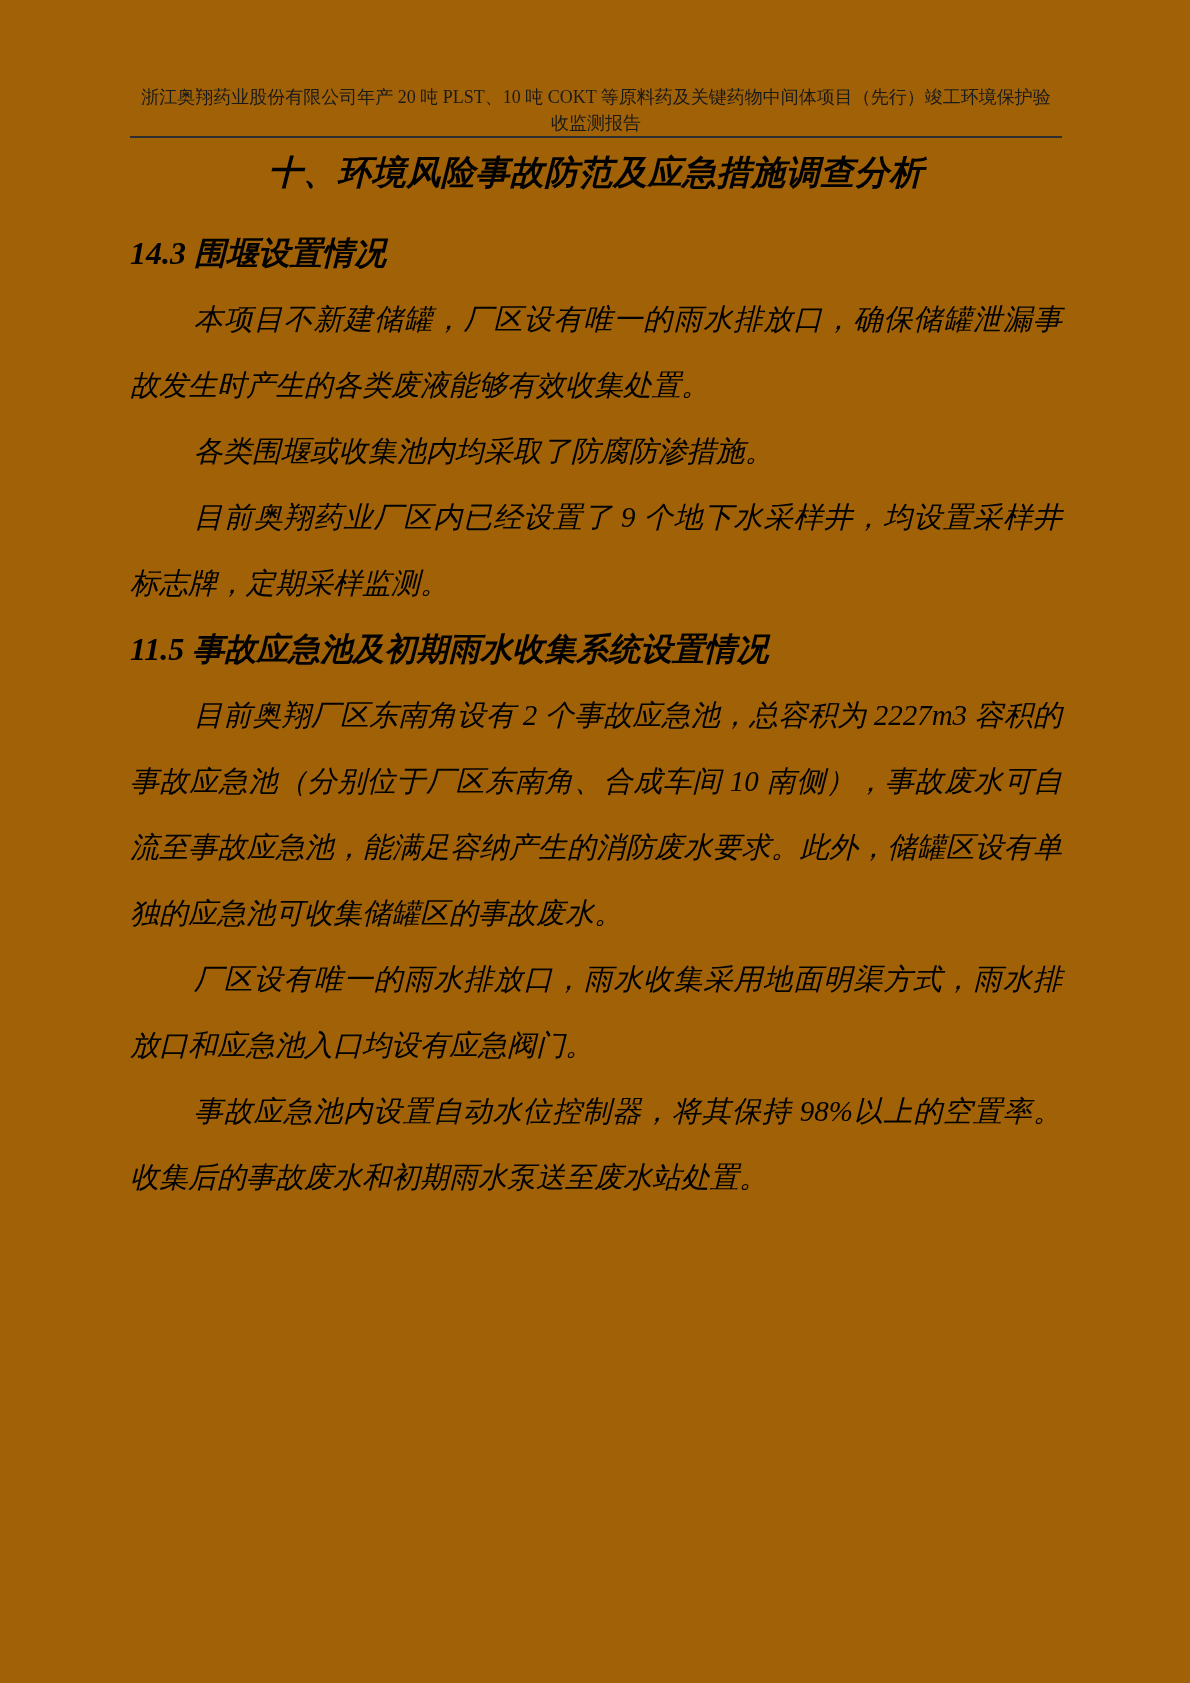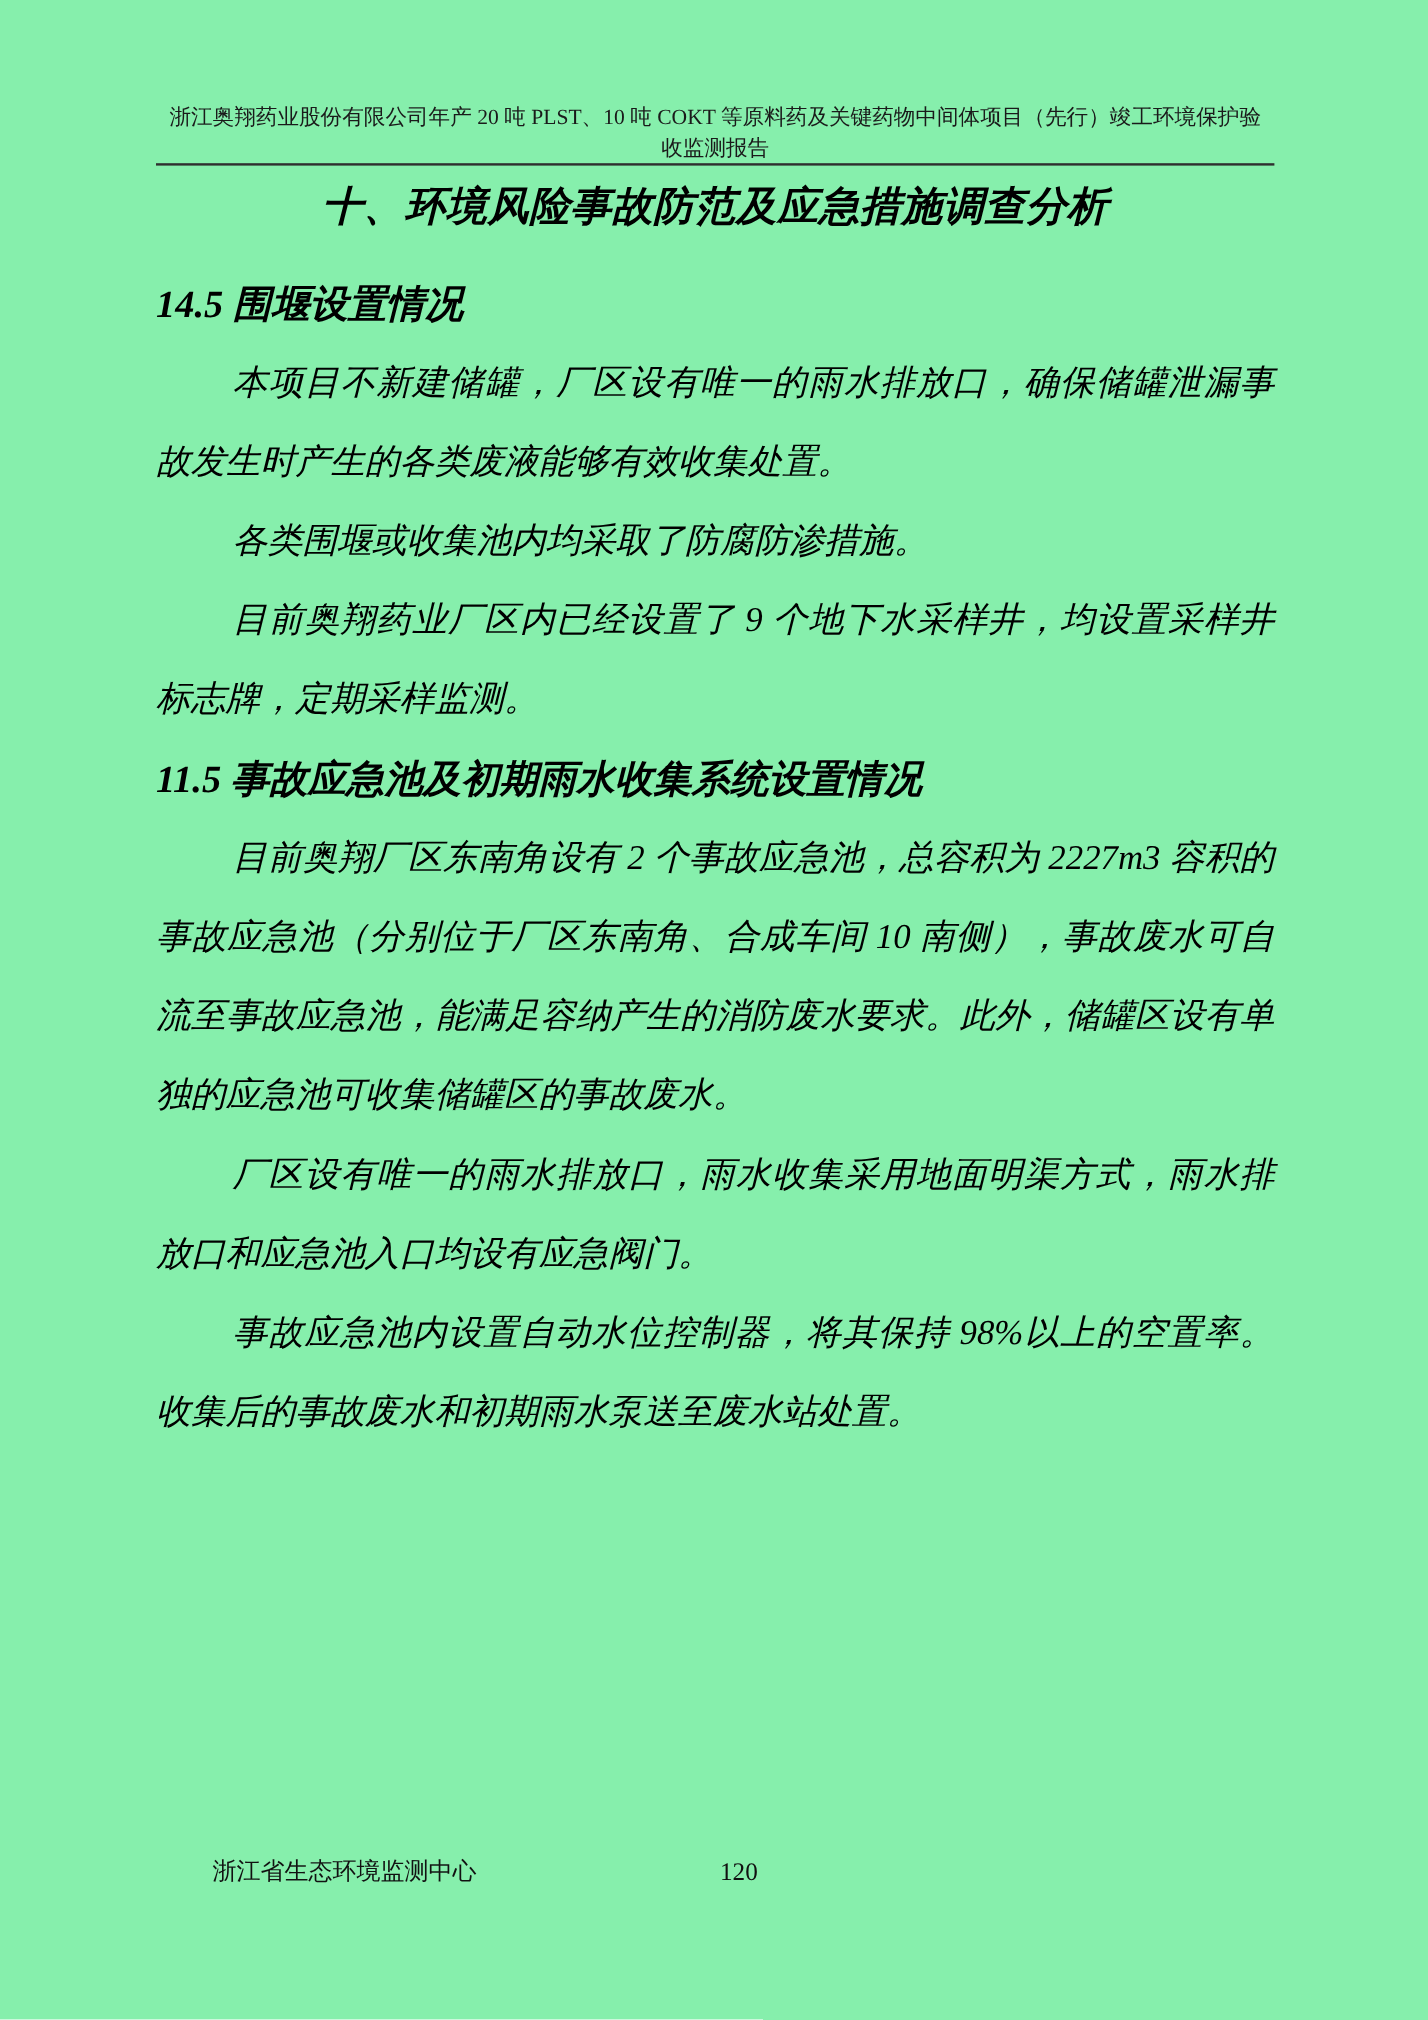--- a/index.html
+++ b/index.html
@@ -1,20 +1,20 @@
 <!DOCTYPE html>
 <html lang="zh"><head>
 <meta charset="utf-8">
 <style>
   html, body { margin: 0; padding: 0; background: #ffffff; }
   .page {
     position: relative;
     width: 1190px;
     height: 1683px;
-    background: #86efac;
+    background: #a16207;
     color: #000000;
     font-family: "Liberation Serif", "DejaVu Serif", serif;
     overflow: hidden;
   }
   .doc-header {
     padding: 84px 128px 0 130px;
     text-align: center;
     font-size: 18px;
     line-height: 26px;
     color: #1a1a1a;
@@ -83,38 +83,34 @@
     <div class="header-line">浙江奥翔药业股份有限公司年产 20 吨 PLST、10 吨 COKT 等原料药及关键药物中间体项目（先行）竣工环境保护验</div>
     <div class="header-line">收监测报告</div>
   </header>
 
   <div class="header-rule"></div>
 
   <main class="doc-body">
 
     <h1 class="doc-title">十、环境风险事故防范及应急措施调查分析</h1>
 
-    <h2 class="sec-heading">14.5 围堰设置情况</h2>
+    <h2 class="sec-heading">14.3 围堰设置情况</h2>
 
     <p class="body-para">本项目不新建储罐，厂区设有唯一的雨水排放口，确保储罐泄漏事故发生时产生的各类废液能够有效收集处置。</p>
 
     <p class="body-para">各类围堰或收集池内均采取了防腐防渗措施。</p>
 
 
     <p class="body-para">目前奥翔药业厂区内已经设置了 9 个地下水采样井，均设置采样井标志牌，定期采样监测。</p>
 
     <h2 class="sec-heading">11.5 事故应急池及初期雨水收集系统设置情况</h2>
 
     <p class="body-para">目前奥翔厂区东南角设有 2 个事故应急池，总容积为 2227m3 容积的事故应急池（分别位于厂区东南角、合成车间 10 南侧），事故废水可自流至事故应急池，能满足容纳产生的消防废水要求。此外，储罐区设有单独的应急池可收集储罐区的事故废水。</p>
 
     <p class="body-para">厂区设有唯一的雨水排放口，雨水收集采用地面明渠方式，雨水排放口和应急池入口均设有应急阀门。</p>
 
 
     <p class="body-para">事故应急池内设置自动水位控制器，将其保持 98%以上的空置率。收集后的事故废水和初期雨水泵送至废水站处置。</p>
 
   </main>
 
-  <footer class="doc-footer">
-    <span class="footer-org">浙江省生态环境监测中心</span>
-    <span class="footer-page">120</span>
-  </footer>
 
 </div>
 
 </body></html>

